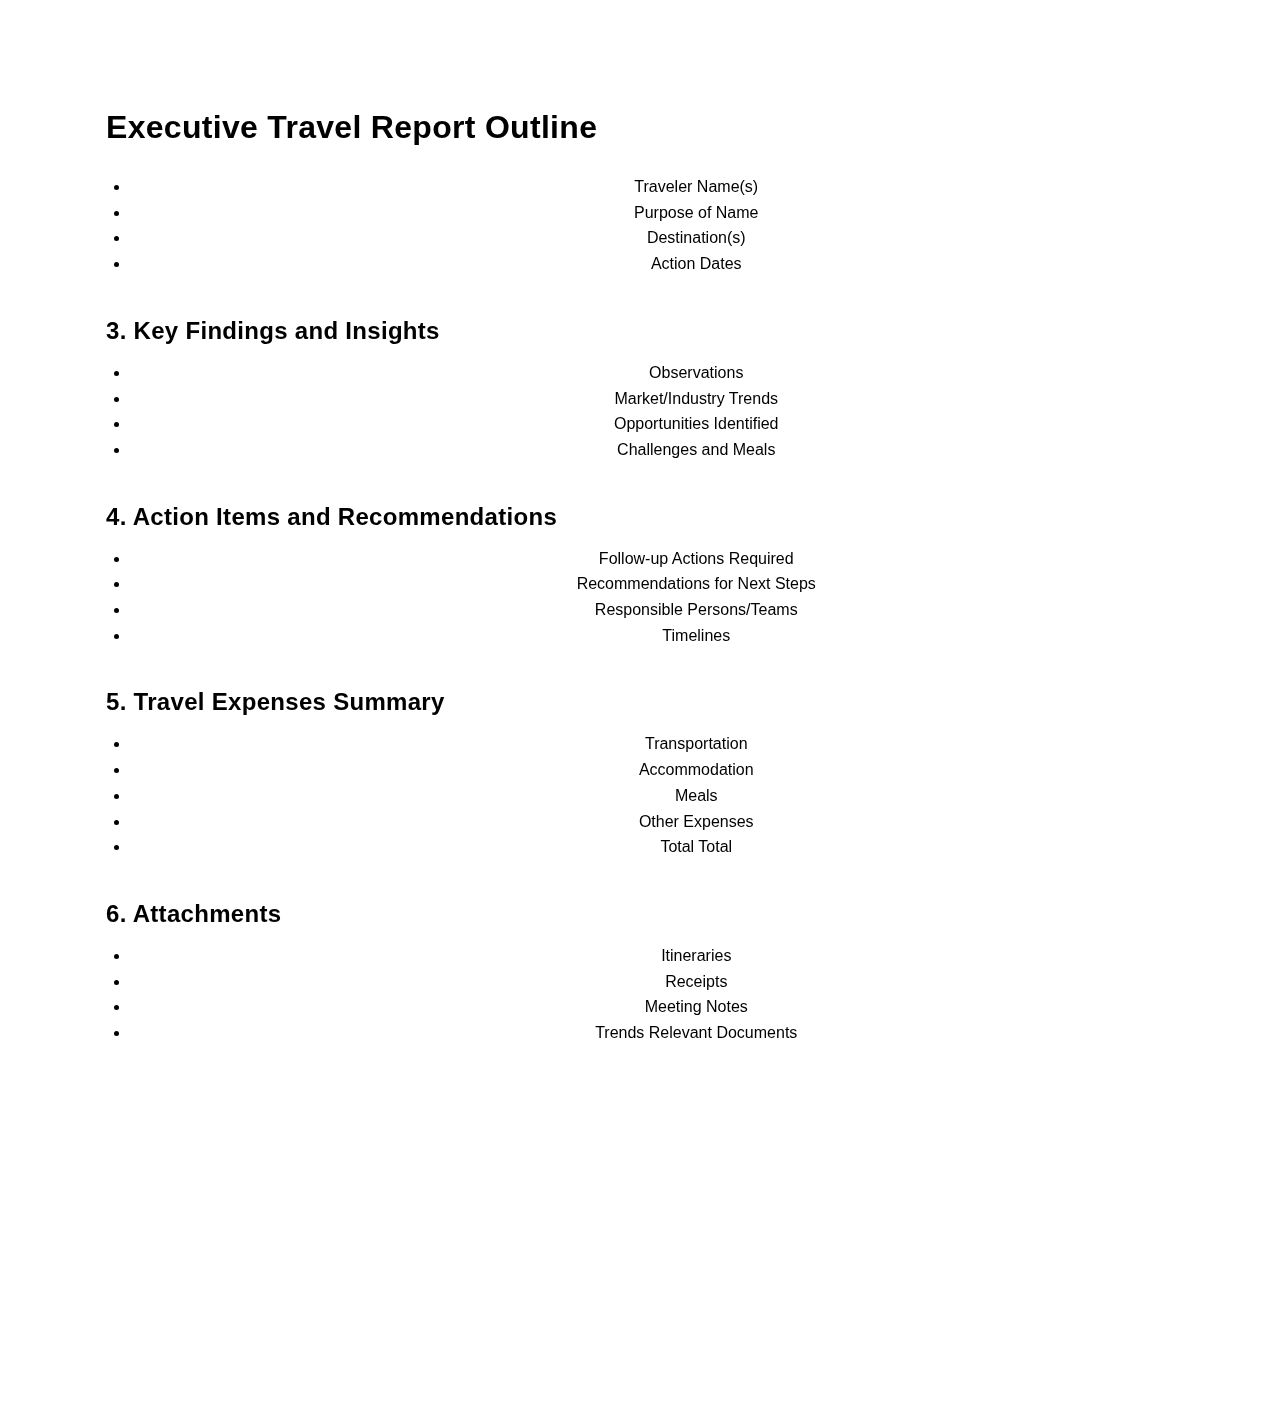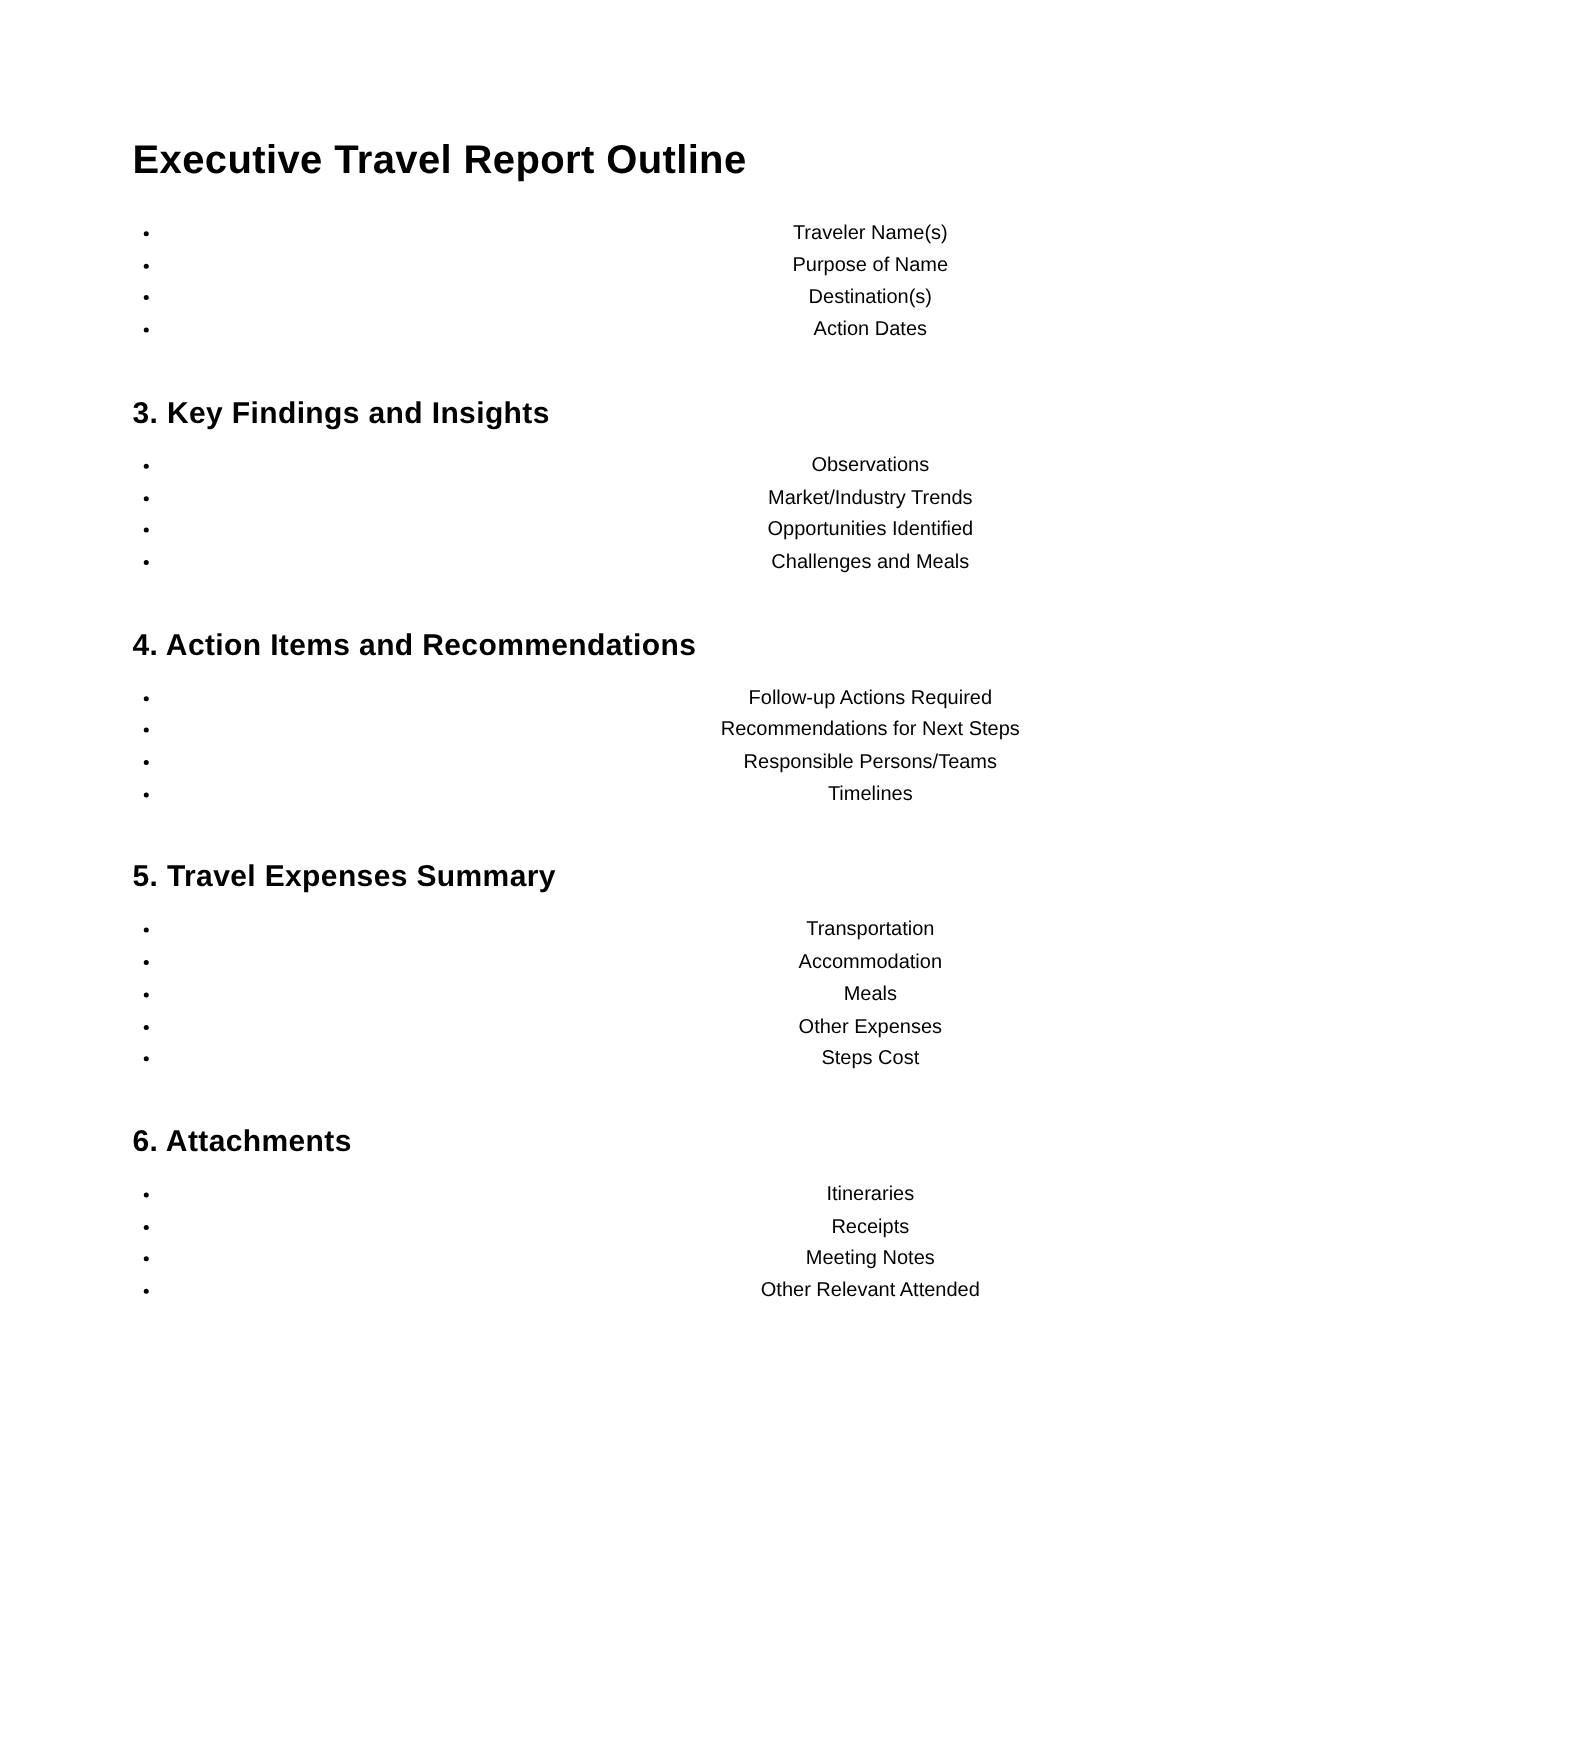--- a/index.html
+++ b/index.html
@@ -84,26 +84,26 @@
     </ul>
   </div>
 
   <div class="section">
     <h2>5. Travel Expenses Summary</h2>
     <ul>
       <li>Transportation</li>
       <li>Accommodation</li>
       <li>Meals</li>
       <li>Other Expenses</li>
-      <li>Steps Cost</li>
+      <li>Total Total</li>
     </ul>
   </div>
 
   <div class="section">
     <h2>6. Attachments</h2>
     <ul>
       <li>Itineraries</li>
       <li>Receipts</li>
       <li>Meeting Notes</li>
-      <li>Other Relevant Attended</li>
+      <li>Trends Relevant Documents</li>
     </ul>
   </div>
 </div>
 
 </body></html>

